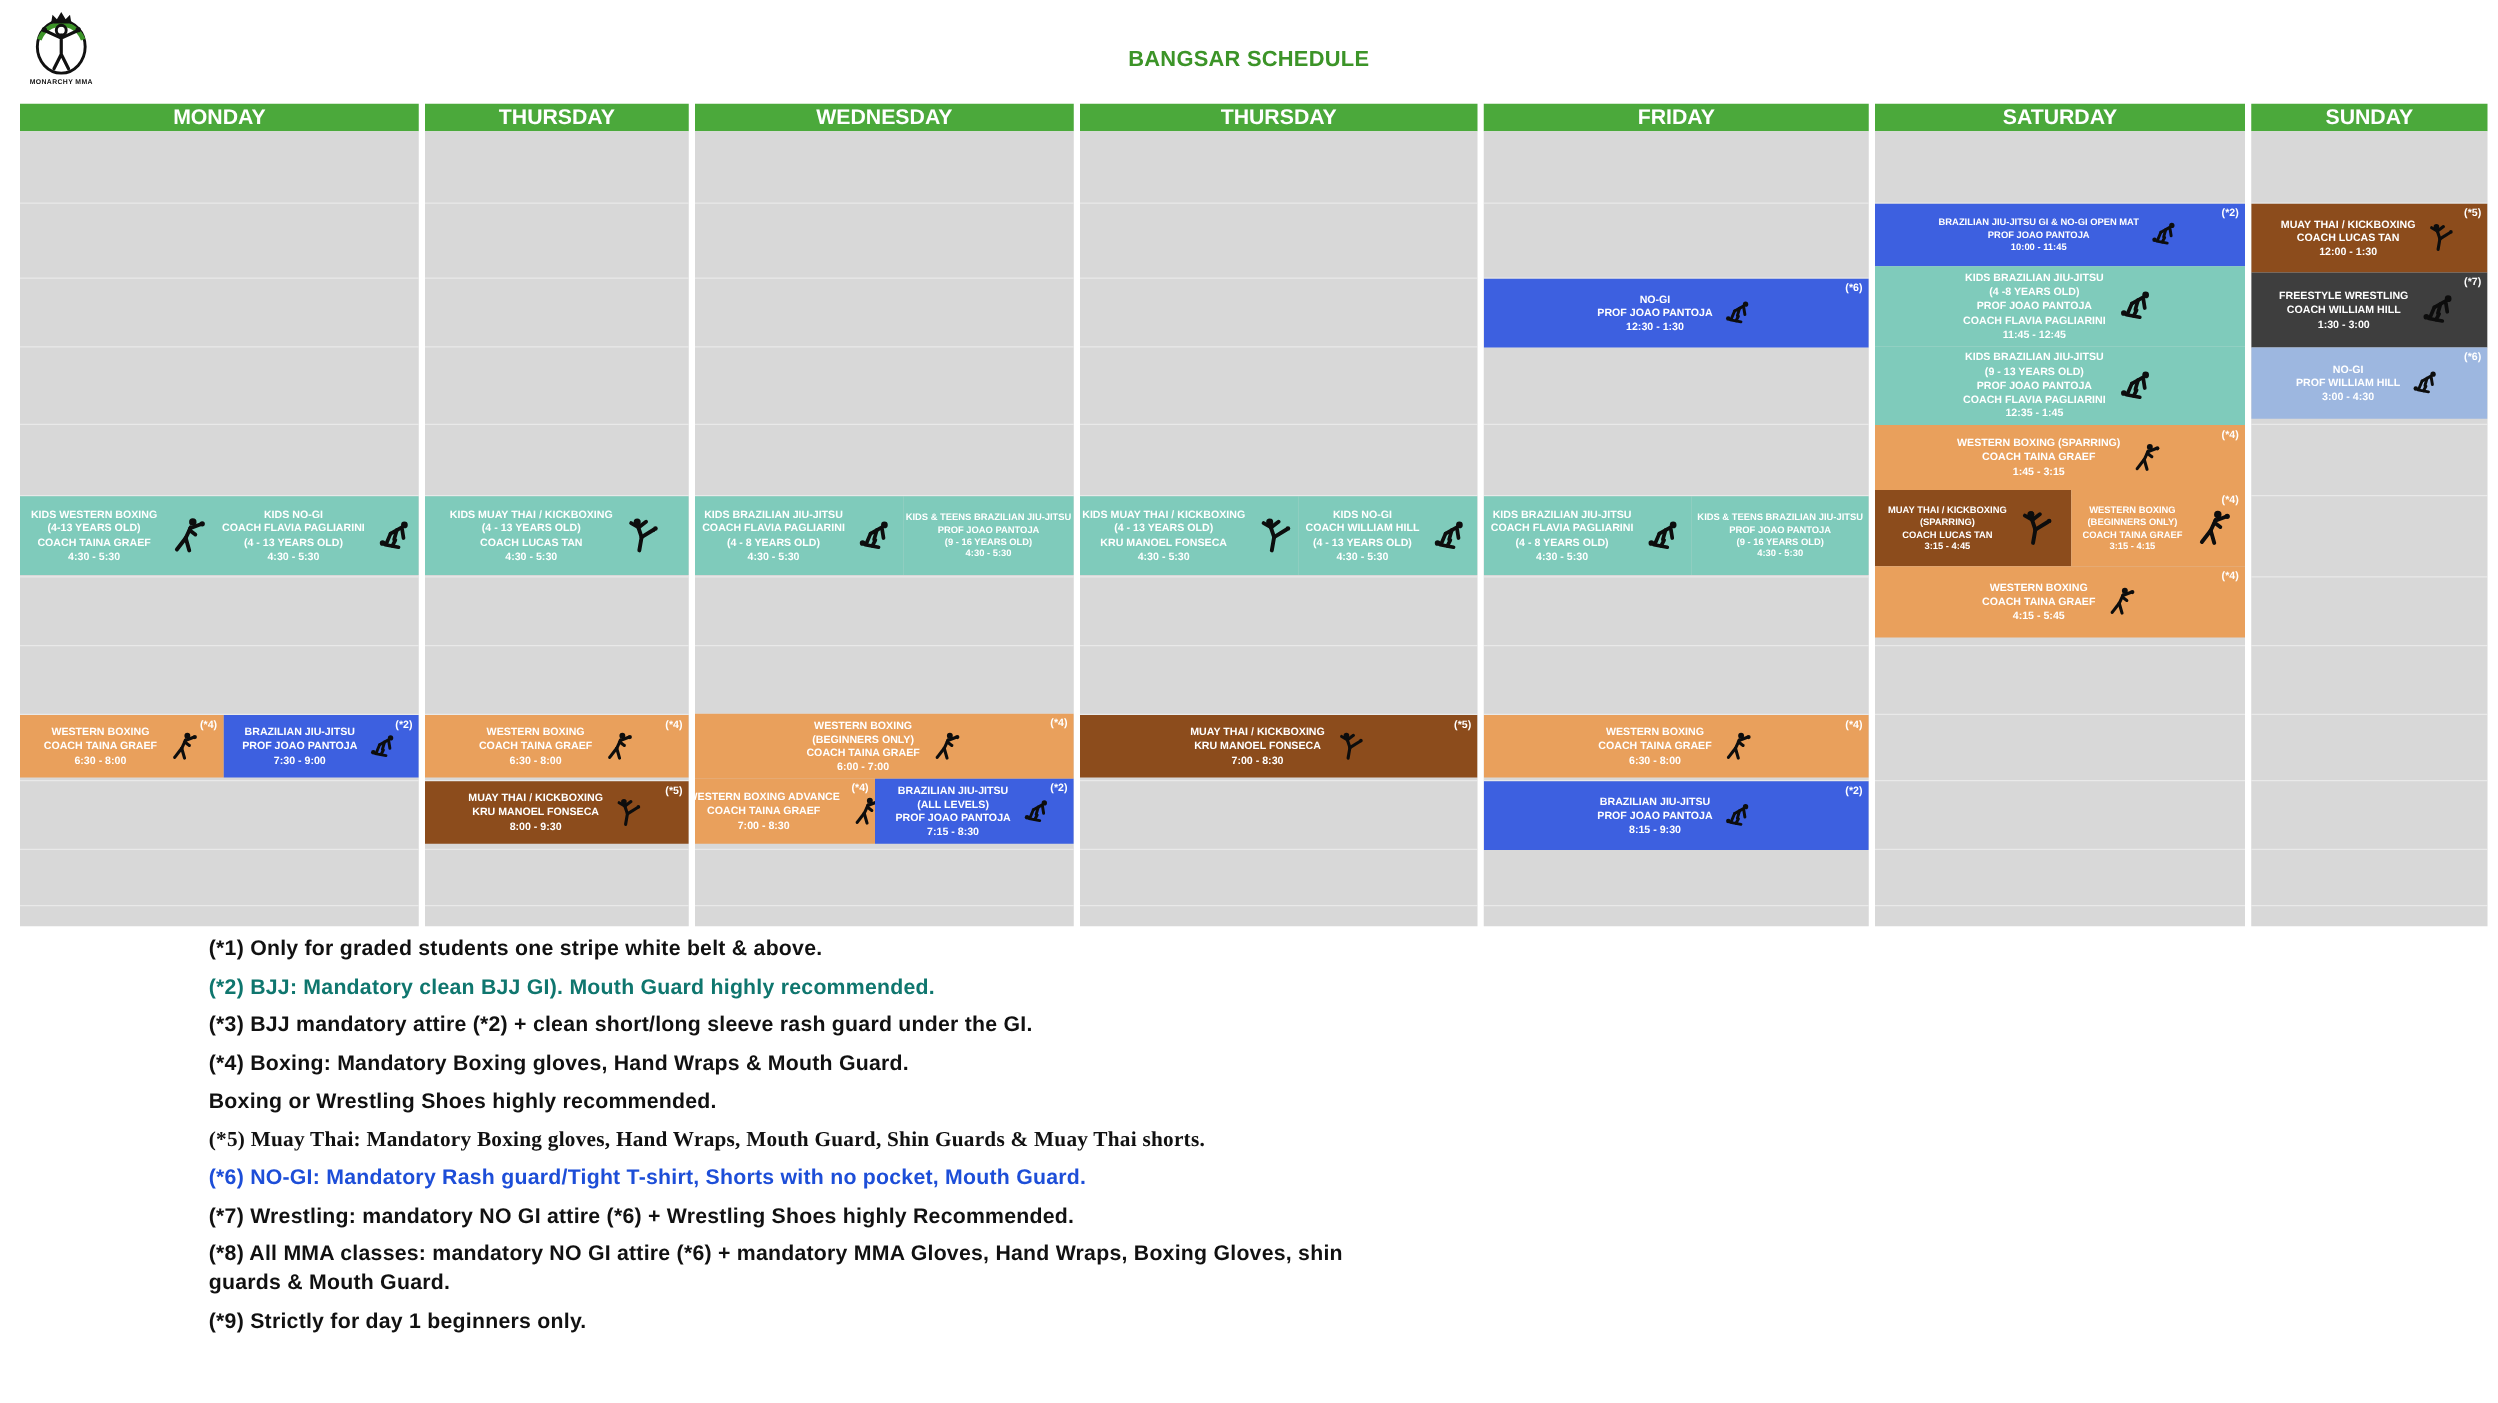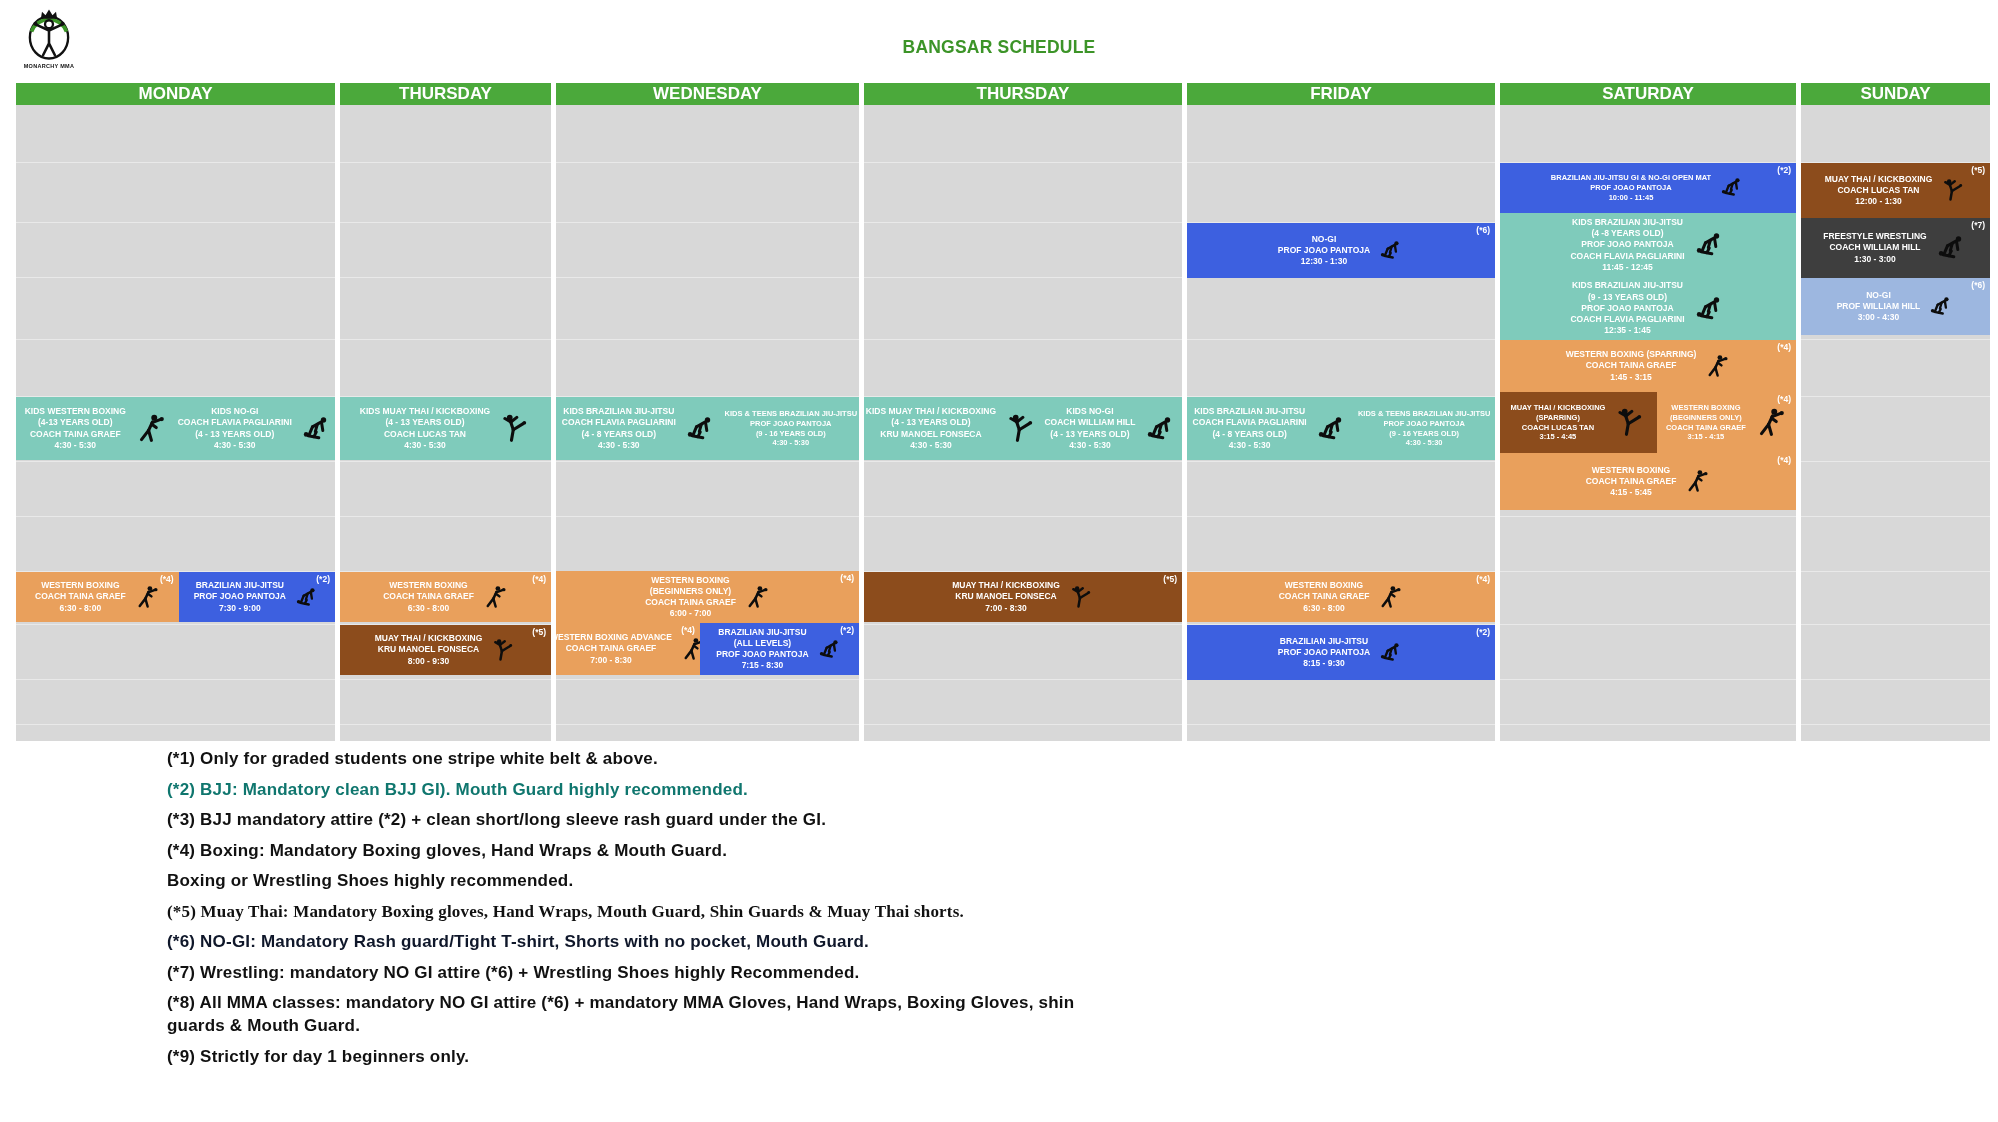--- a/index.html
+++ b/index.html
@@ -848,18 +848,18 @@
     </div>
   </div>
 
 <div class="footnotes">
     <div class="footnote-line" style="color: rgb(17, 17, 17);">(*1) Only for graded students one stripe white belt &amp; above.</div>
     <div class="footnote-line" style="color: #0f766e;">(*2) BJJ: Mandatory clean BJJ GI). Mouth Guard highly recommended.</div>
     <div class="footnote-line" style="color: rgb(17, 17, 17);">(*3) BJJ mandatory attire (*2) + clean short/long sleeve rash guard under the GI.</div>
     <div class="footnote-line" style="color: rgb(17, 17, 17);">(*4) Boxing: Mandatory Boxing gloves, Hand Wraps &amp; Mouth Guard.</div>
     <div class="footnote-line" style="color: rgb(17, 17, 17);">Boxing or Wrestling Shoes highly recommended.</div>
     <div class="footnote-line" style="color: rgb(17, 17, 17); font-family: Liberation Serif, serif;">(*5) Muay Thai: Mandatory Boxing gloves, Hand Wraps, Mouth Guard, Shin Guards &amp; Muay Thai shorts.</div>
-    <div class="footnote-line" style="color: #0f172a;">(*6) NO-GI: Mandatory Rash guard/Tight T-shirt, Shorts with no pocket, Mouth Guard.</div>
+    <div class="footnote-line" style="color: #1d4ed8;">(*6) NO-GI: Mandatory Rash guard/Tight T-shirt, Shorts with no pocket, Mouth Guard.</div>
     <div class="footnote-line" style="color: rgb(17, 17, 17);">(*7) Wrestling: mandatory NO GI attire (*6) + Wrestling Shoes highly Recommended.</div>
     <div class="footnote-line tight" style="color: rgb(17, 17, 17);">(*8) All MMA classes: mandatory NO GI attire (*6) + mandatory MMA Gloves, Hand Wraps, Boxing Gloves, shin</div>
     <div class="footnote-line" style="color: rgb(17, 17, 17);">guards &amp; Mouth Guard.</div>
     <div class="footnote-line" style="color: rgb(17, 17, 17);">(*9) Strictly for day 1 beginners only.</div>
   </div>
 
 </body></html>

